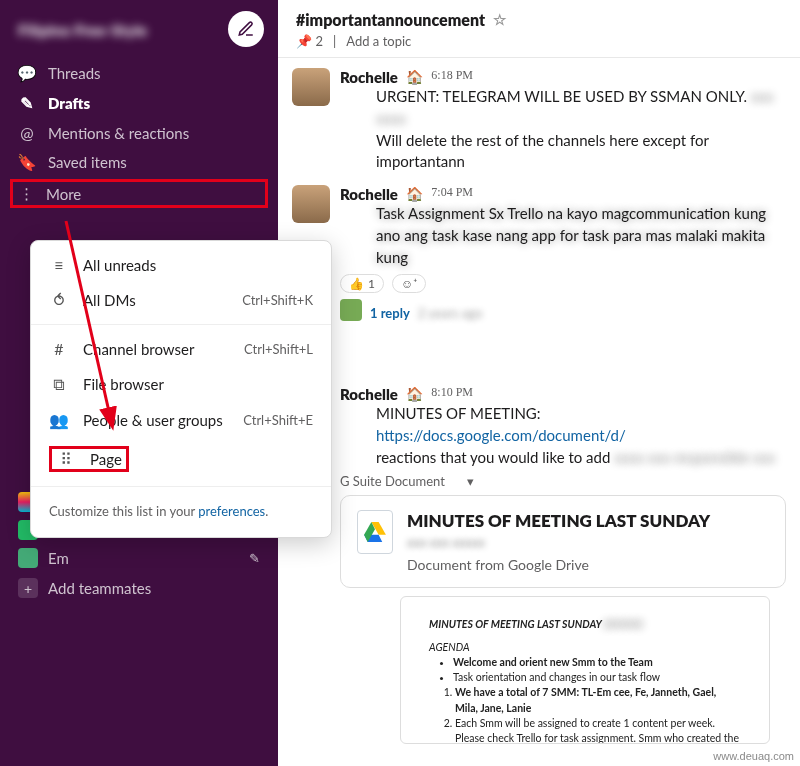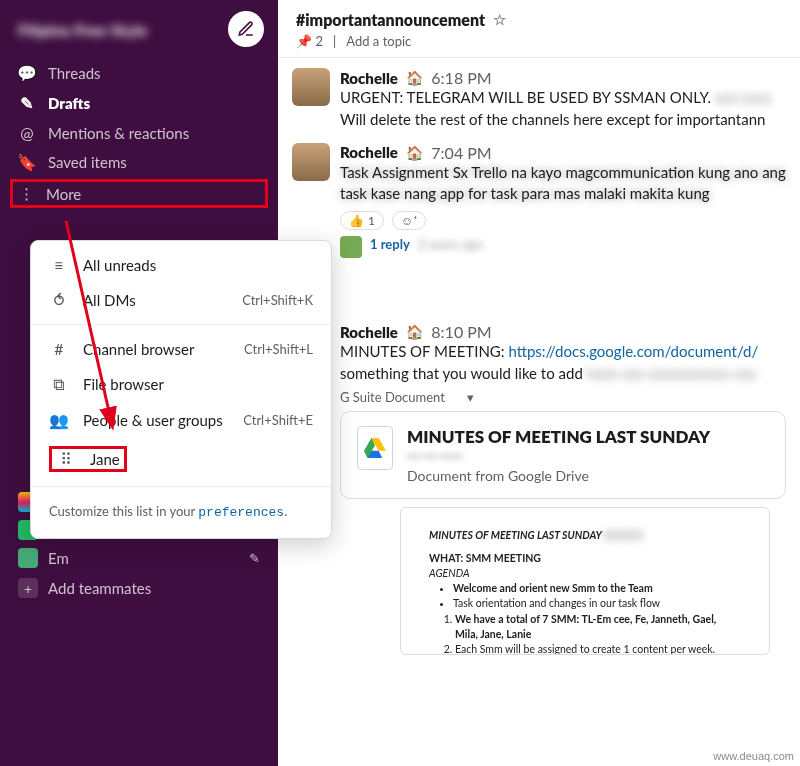--- a/index.html
+++ b/index.html
@@ -23,52 +23,52 @@
   .chan-header { padding: 10px 18px 8px; border-bottom: 1px solid #e8e8e8; }
   .chan-title { display: flex; align-items: flex-end; gap: 8px; font-weight: 800; font-size: 16px; }
   .star { color: #999; font-size: 15px; }
   .chan-sub { display: flex; align-items: center; gap: 10px; font-size: 13px; color: #616061; margin-top: 4px; }
   .pin { color: #616061; }
   .topic { color: #616061; }
   .messages { padding: 6px 0 0 0; overflow: hidden; }
   .msg { display: flex; gap: 10px; padding: 4px 14px 8px; }
   .msg .avatar { width: 38px; height: 38px; border-radius: 6px; background: linear-gradient(#c9a27a,#8a6a4a); flex-shrink: 0; }
   .msg .body { flex: 1; min-width: 0; }
-  .msg .who { display: flex; align-items: center; gap: 8px; }
+  .msg .who { display: flex; align-items: flex-start; gap: 8px; }
   .msg .name { font-weight: 800; }
   .msg .emoji { font-size: 14px; }
-  .msg .time { font-size: 16px; color: #616061; }
-  .msg .text { font-size: 15px; line-height: 1.45; color: #1d1c1d; word-break: break-word; }
+  .msg .time { font-size: 12px; color: #616061; font-family: Liberation Serif, serif; }
+  .msg .text { font-size: 15px; line-height: 1.45; color: #1d1c1d; word-break: break-word; margin-left: 36px; }
   .reactions { display: flex; gap: 8px; margin-top: 6px; }
   .react { border: 1px solid #ddd; border-radius: 14px; padding: 1px 8px; font-size: 12px; color: #555; display:flex; align-items:center; gap:4px; background:#fff; }
-  .reply-row { display: flex; align-items: flex-start; gap: 8px; margin-top: 6px; font-size: 13px; }
+  .reply-row { display: flex; align-items: flex-end; gap: 8px; margin-top: 6px; font-size: 13px; }
   .reply-row .av { width: 22px; height: 22px; border-radius: 4px; background:#7a5; }
   .reply-row .link { color: #1264a3; font-weight: 700; }
   .reply-row .ago { color: transparent; text-shadow: 0 0 6px #999; }
   .link-blue { color: #1264a3; }
   .doc-type { display:flex; align-items:flex-end; gap:22px; font-size:13px; color:#616061; margin: 4px 0 6px; }
   .doc-card { border: 1px solid #ddd; border-radius: 10px; padding: 14px 16px; display:flex; gap:14px; }
   .doc-icon { width: 36px; height: 44px; border:1px solid #cfd6dd; border-radius:4px; display:flex; align-items:center; justify-content:center; flex-shrink:0; }
   .doc-info .doc-title { font-weight: 800; font-size: 17px; }
   .doc-info .doc-sub { font-size: 14px; color: #616061; margin-top: 6px; }
-  .doc-info .doc-blur { color: transparent; text-shadow: 0 0 6px #888; font-size: 10px; margin-top:2px;font-style:italic;}
+  .doc-info .doc-blur { color: transparent; text-shadow: 0 0 6px #888; font-size: 14px; margin-top:2px;font-style:italic;}
   .doc-preview { border:1px solid #ddd; border-radius:6px; margin: 8px 16px 0 60px; padding: 20px 28px; font-size: 10.5px; color:#222; line-height:1.45; height: 148px; overflow:hidden;}
   .doc-preview .t1 { font-weight:700; font-style: italic; }
   .doc-preview ul { margin-left: 24px; }
   .doc-preview ol { margin-left: 26px; }
 
   
   .popover { position: absolute; left: 30px; top: 240px; width: 302px; background: #fff; border: 1px solid #d9d9d9; border-radius: 8px; box-shadow: 0 6px 24px rgba(0,0,0,.2); z-index: 50; padding: 6px 0; }
   .po-item { display:flex; align-items:center; justify-content:space-between; padding: 8px 18px; font-size: 15px; color:#1d1c1d; cursor:pointer; }
   .po-item .lbl { display:flex; align-items:center; gap:14px; }
   .po-item .ico { width: 20px; display:flex; justify-content:center; color:#555; font-size:16px; }
   .po-item .sc { font-size: 13px; color: #616061; }
   .po-sep { height:1px; background:#eee; margin: 6px 0; }
   .po-footer { padding: 10px 18px 12px; font-size: 13px; color:#616061; }
-  .po-footer .pref { color:#1264a3;font-family:Liberation Mono, monospace; }
+  .po-footer .pref { color:#1264a3; }
   .apps-box { border: 3px solid #e2001a; padding: 0 4px; display:inline-flex; align-items:center; gap:14px; }
 
   .arrow { position:absolute; left: 60px; top: 217px; z-index: 60; pointer-events:none; }
   .arrow svg { overflow: visible; }
 
   .blurtext { color: transparent; text-shadow: 0 0 8px #888; }
   .watermark { position:absolute; right:6px; bottom:4px; font-size:11px; color:#8a8a8a; font-family: Arial, sans-serif; }
   .pencil { margin-left:auto; color:#cfc3cf; font-size:13px; }
 </style>
 </head>
@@ -162,21 +162,21 @@
   <div class="po-item">
     <span class="lbl">
         <span class="ico">👥</span>
         <span>People &amp; user groups</span>
       </span>
     <span class="sc">Ctrl+Shift+E</span>
   </div>
   <div class="po-item">
     <span class="apps-box">
       <span class="ico">⠿</span>
-      <span>Jane</span>
+      <span>Page</span>
     </span>
     <span class="sc"></span>
   </div>
   <div class="po-sep"></div>
   <div class="po-footer">
     <span>Customize this list in your </span><span class="pref">preferences</span><span>.</span>
   </div>
 </div>
 
 <div class="arrow">
@@ -252,21 +252,21 @@
       <div class="avatar" style="visibility:hidden"></div>
       <div class="body">
         <div class="who">
           <span class="name">Rochelle</span>
           <span class="emoji">🏠</span>
           <span class="time">8:10 PM</span>
         </div>
         <div class="text">
           <span>MINUTES OF MEETING: </span><span class="link-blue">https://docs.google.com/document/d/</span>
         </div>
-        <div class="text"><span>something that you would like to add</span> <span class="blurtext">have xxx xxxxxxxxxxx xxx</span></div>
+        <div class="text"><span>reactions that you would like to add</span> <span class="blurtext">xxxx xxx responsible xxx</span></div>
         <div class="doc-type">
           <span>G Suite Document</span>
           <span>▾</span>
         </div>
         <div class="doc-card">
           <div class="doc-icon">
             <svg width="22" height="20" viewBox="0 0 24 22">
                 <path d="M8 0h8l8 14h-8L8 0z" fill="#ffc107"></path>
                 <path d="M0 14l4 8h16l-4-8H0z" fill="#1a73e8"></path>
                 <path d="M8 0L0 14l4 8L12 8 8 0z" fill="#34a853"></path>
@@ -274,21 +274,20 @@
           </div>
           <div class="doc-info">
             <div class="doc-title">MINUTES OF MEETING LAST SUNDAY</div>
             <div class="doc-blur">xxx xxx xxxxx</div>
             <div class="doc-sub">Document from Google Drive</div>
           </div>
         </div>
         <div class="doc-preview">
           <div class="t1"><span>MINUTES OF MEETING LAST SUNDAY</span> <span class="blurtext">(XXXXX)</span></div>
           <div style="height:8px"></div>
-          <div style="font-weight:700">WHAT: SMM MEETING</div>
           <div style="font-style:italic">AGENDA</div>
           <ul>
             <li><b>Welcome and orient new Smm to the Team</b></li>
             <li>Task orientation and changes in our task flow</li>
           </ul>
           <ol>
             <li><b>We have a total of 7 SMM: TL-Em cee, Fe, Janneth, Gael, Mila, Jane, Lanie</b></li>
             <li><span>Each Smm will be assigned to create 1 content per week. Please check Trello for task assignment. Smm who created the content will also be responsible in updating Trello, content cal, and FB Page and Group.</span></li>
             <li><span>Fixed Task assigned to Mila: Podcast (TH -posting twice/ month)and Gael: WordPress ( post blog every wed on WordPress 10 am. Must be shared to our page and group) Gael will also provide the Feature Image for the Donna's Blog.</span></li>
 

